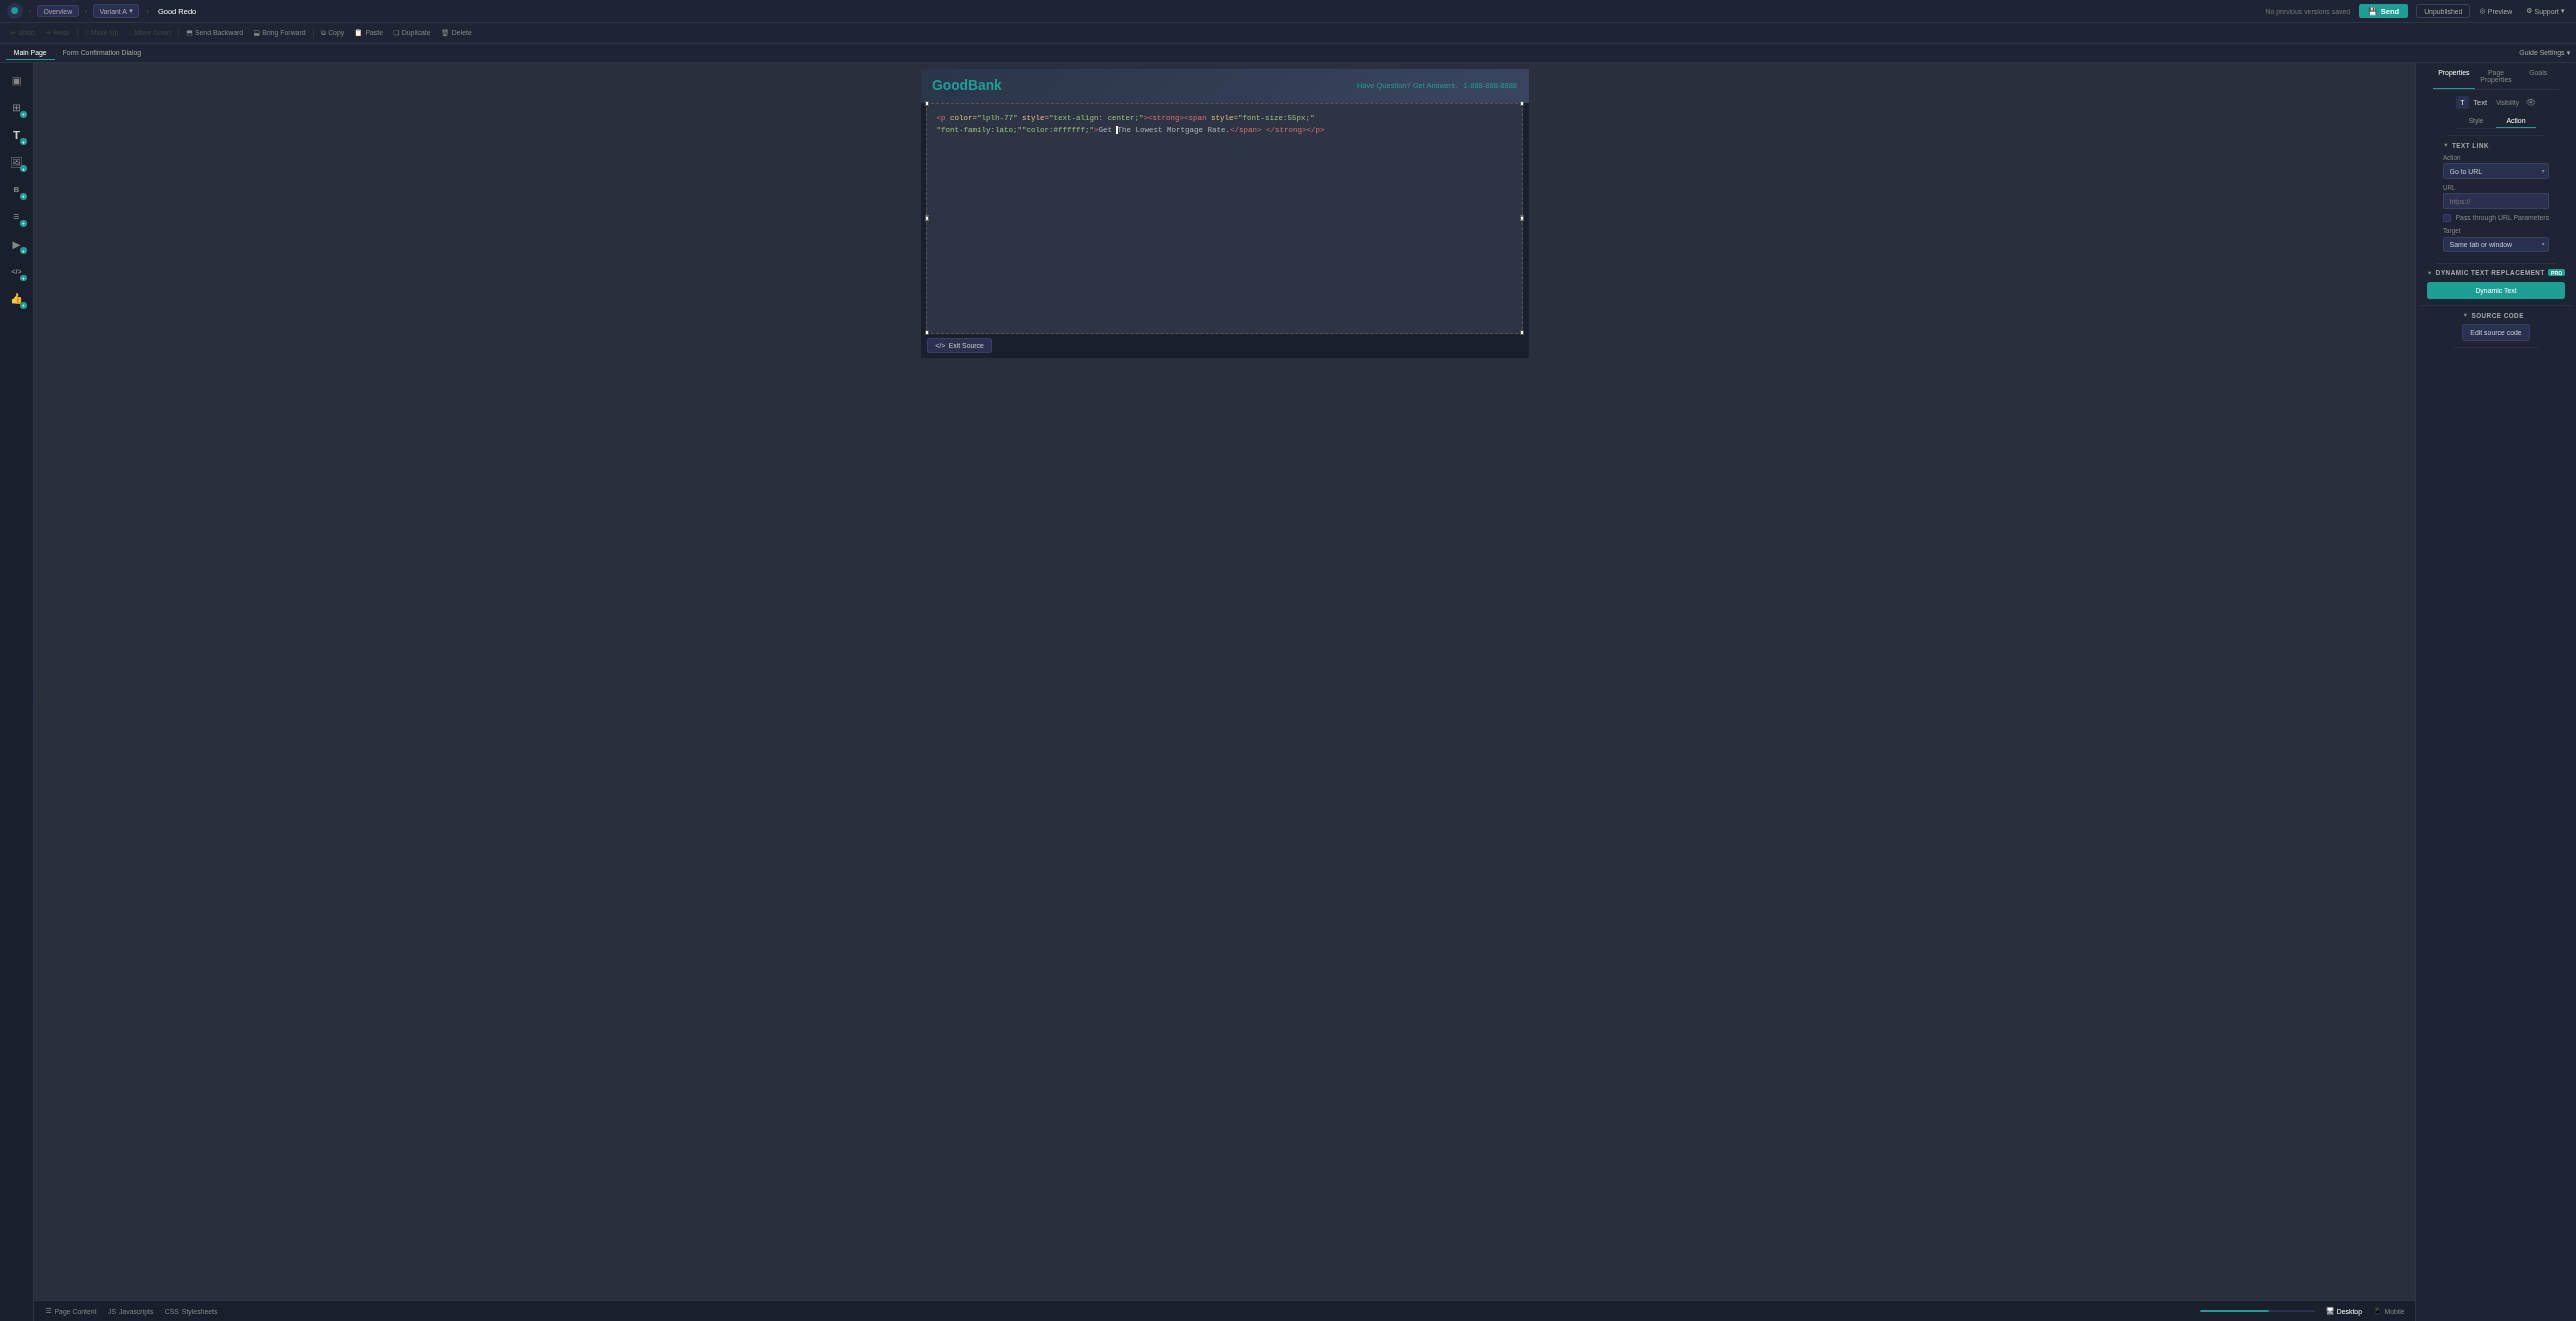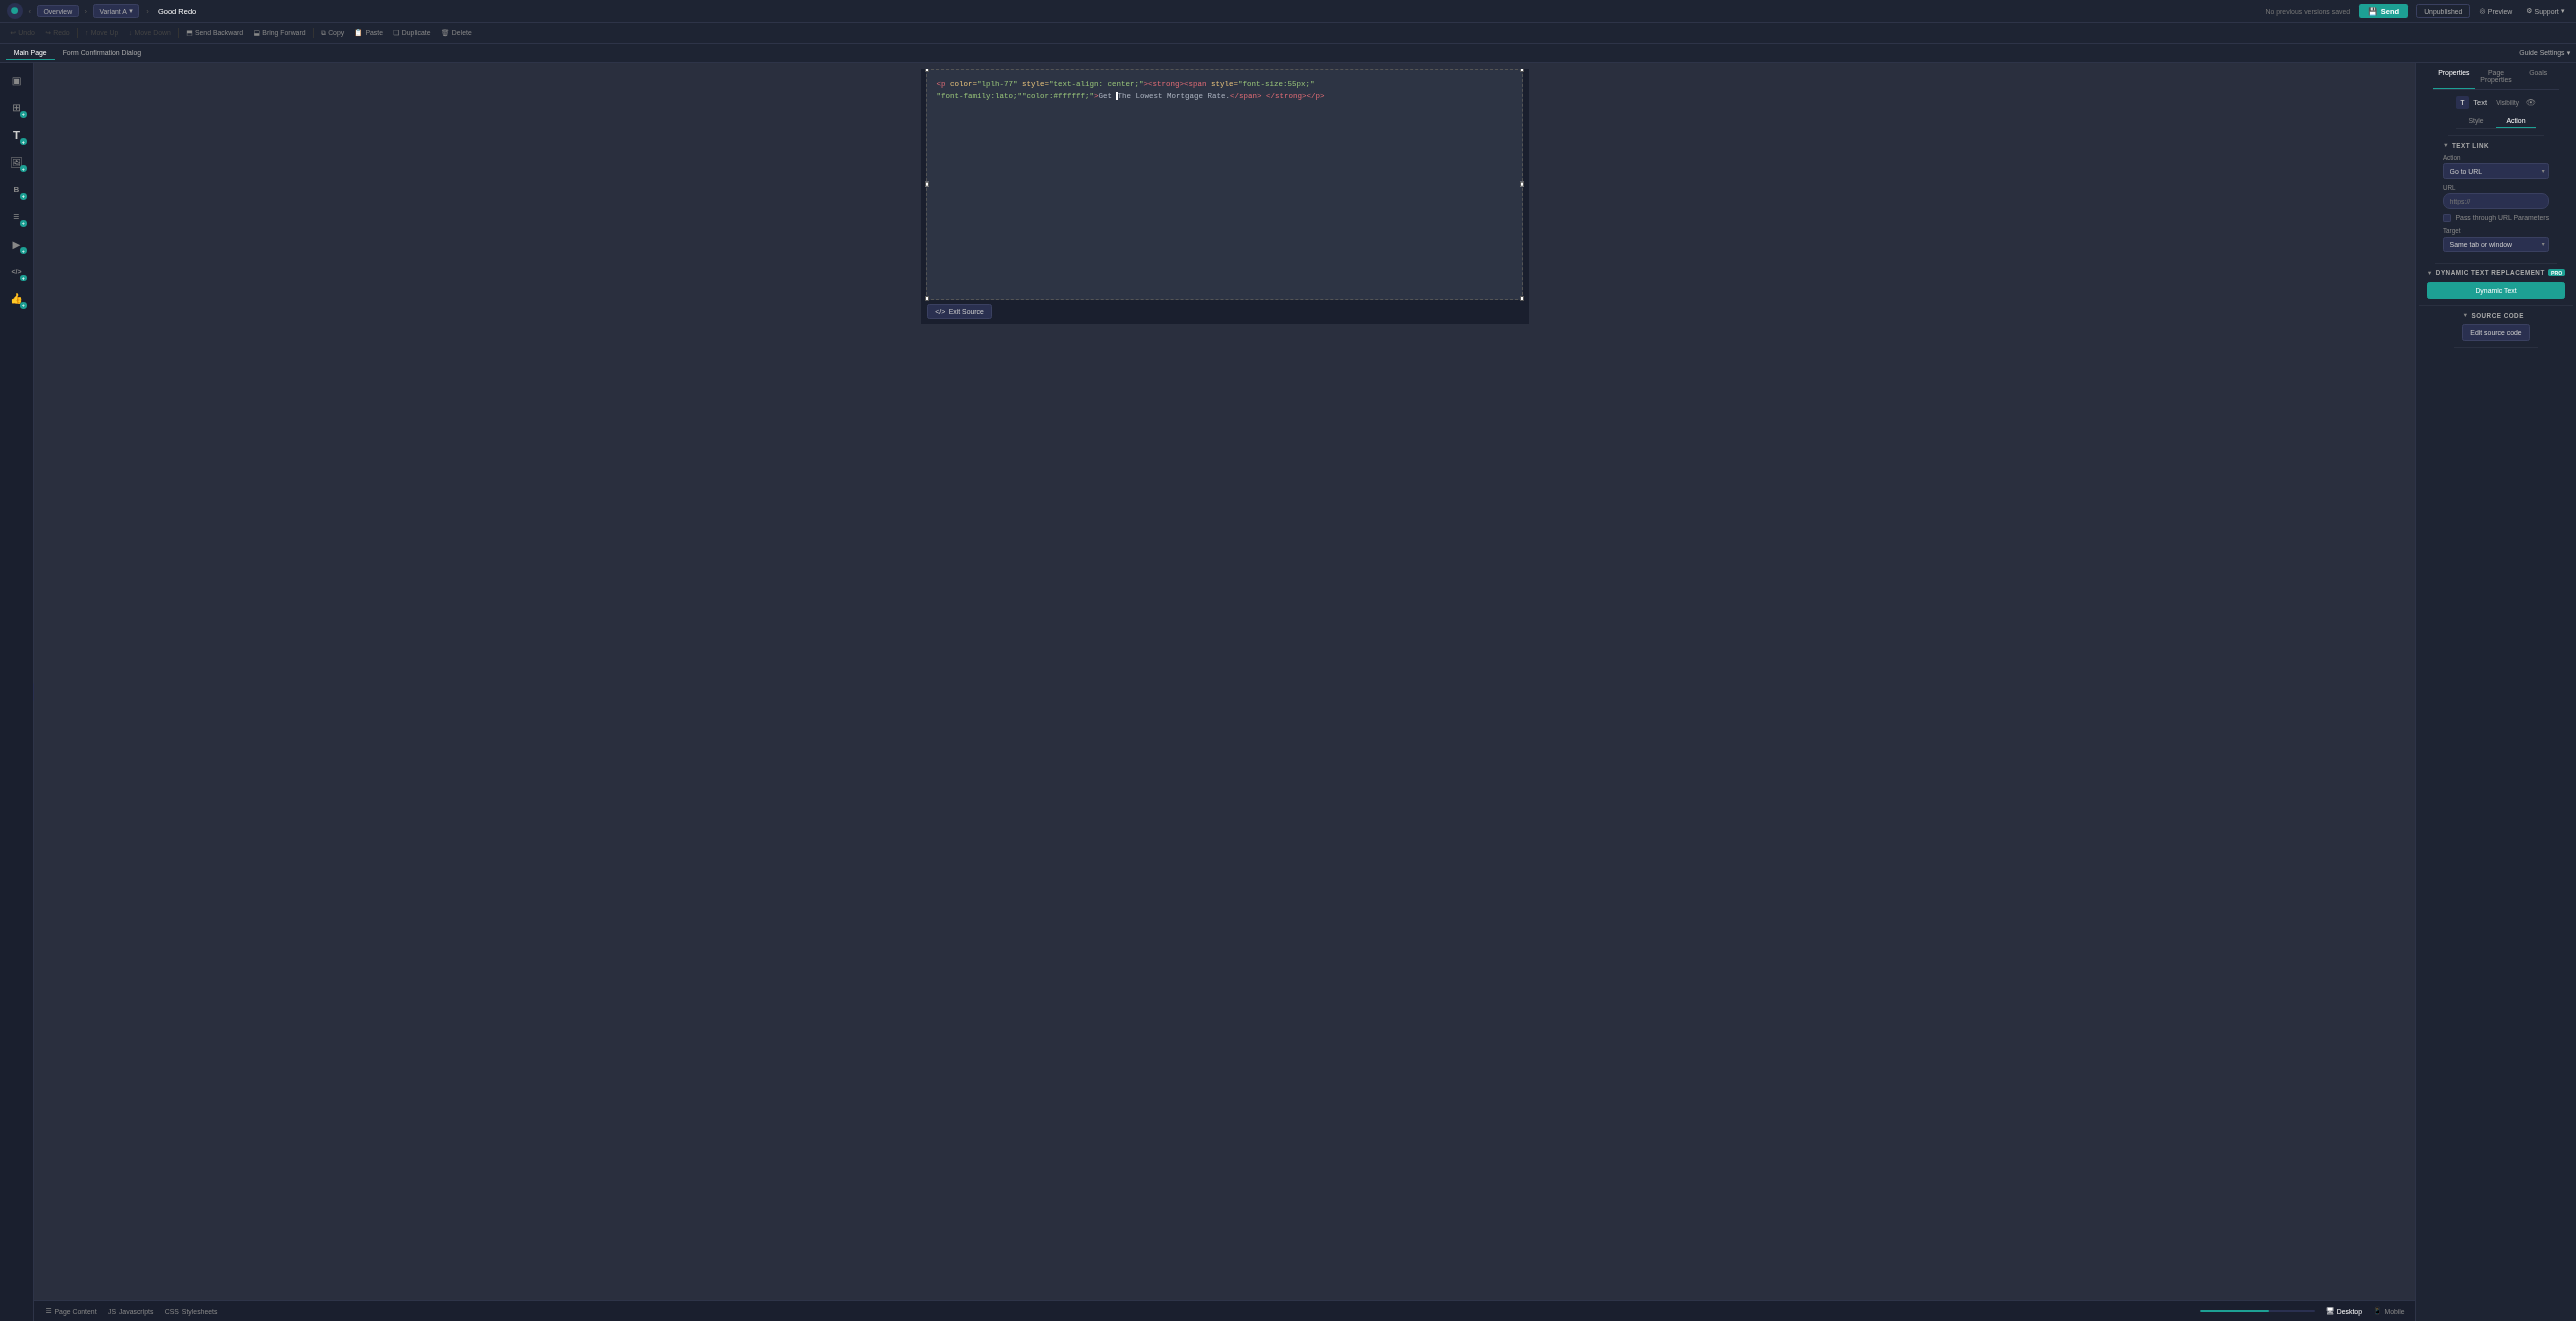--- a/index.html
+++ b/index.html
@@ -96,21 +96,21 @@
 
     .rs-section-header { display: flex; align-items: center; gap: 3.4px; margin-bottom: 5.7px; }
     .rs-section-toggle { background: transparent; border: none; color: #888; cursor: pointer; font-size: 5.7px; }
     .rs-section-title { color: #aaa; font-size: 6.3px; text-transform: uppercase; letter-spacing: 0.5px; font-weight: 600; }
     .rs-pro-badge { background: #1da094; color: #fff; font-size: 5.2px; font-weight: 700; padding: 0.6px 2.9px; border-radius: 1.7px; margin-left: auto; }
 
     .rs-select-wrap { position: relative; }
     .rs-select { width: 100%; background: #2a3050; border: 0.6px solid #3a4060; color: #ccc; padding: 3.4px 16px 3.4px 5.7px; font-size: 6.9px; border-radius: 2.3px; appearance: none; cursor: pointer; }
     .rs-select-arrow { position: absolute; right: 4.6px; top: 50%; transform: translateY(-50%); color: #888; font-size: 5.7px; pointer-events: none; }
 
-    .rs-input { width: 100%; background: #2a3050; border: 0.6px solid #3a4060; color: #ccc; padding: 3.4px 5.7px; font-size: 6.9px; border-radius: 7px; }
+    .rs-input { width: 100%; background: #2a3050; border: 0.6px solid #3a4060; color: #ccc; padding: 3.4px 5.7px; font-size: 6.9px; border-radius: 1px; }
 
     .rs-checkbox-row { display: flex; align-items: center; gap: 4.6px; }
     .rs-checkbox { width: 8px; height: 8px; background: #2a3050; border: 0.6px solid #3a4060; border-radius: 1.1px; flex-shrink: 0; }
     .rs-checkbox-label { color: #888; font-size: 6.9px; }
 
     .rs-full-btn { width: 100%; background: #2a3050; border: 0.6px solid #3a4060; color: #ccc; padding: 4px 6.9px; font-size: 6.9px; border-radius: 2.3px; cursor: pointer; text-align: center; }
     .rs-full-btn.teal { background: #1da094; border-color: #1da094; color: #fff; }
 
     @keyframes blink {
       0%, 100% { opacity: 1; }
@@ -254,20 +254,28 @@
     <div class="expand-tab">
       <span>›</span>
     </div>
   </div>
 
   <div class="canvas-area">
     <div class="canvas-wrapper">
       <div class="canvas">
         <div class="page-preview">
           
+          <div class="page-header">
+            <div class="bank-logo">GoodBank</div>
+            <div class="header-right">
+              <span>Have Question? Get Answers.</span>
+              &nbsp;
+              <span style="color:#1da094;">1-888-888-8888</span>
+            </div>
+          </div>
 
           
           <div class="source-editor">
             <div class="resize-handle-tl"></div>
             <div class="resize-handle-tr"></div>
             <div class="resize-handle-ml"></div>
             <div class="resize-handle-mr"></div>
             <div class="code-content">
               <div>
                 <span class="tag">&lt;p </span><span class="attr">color=</span><span class="val">"lplh-77"</span><span class="attr"> style=</span><span class="val">"text-align: center;"</span><span class="tag">&gt;</span><span class="tag">&lt;strong&gt;</span><span class="tag">&lt;span </span><span class="attr">style=</span><span class="val">"font-size:55px;"</span>

